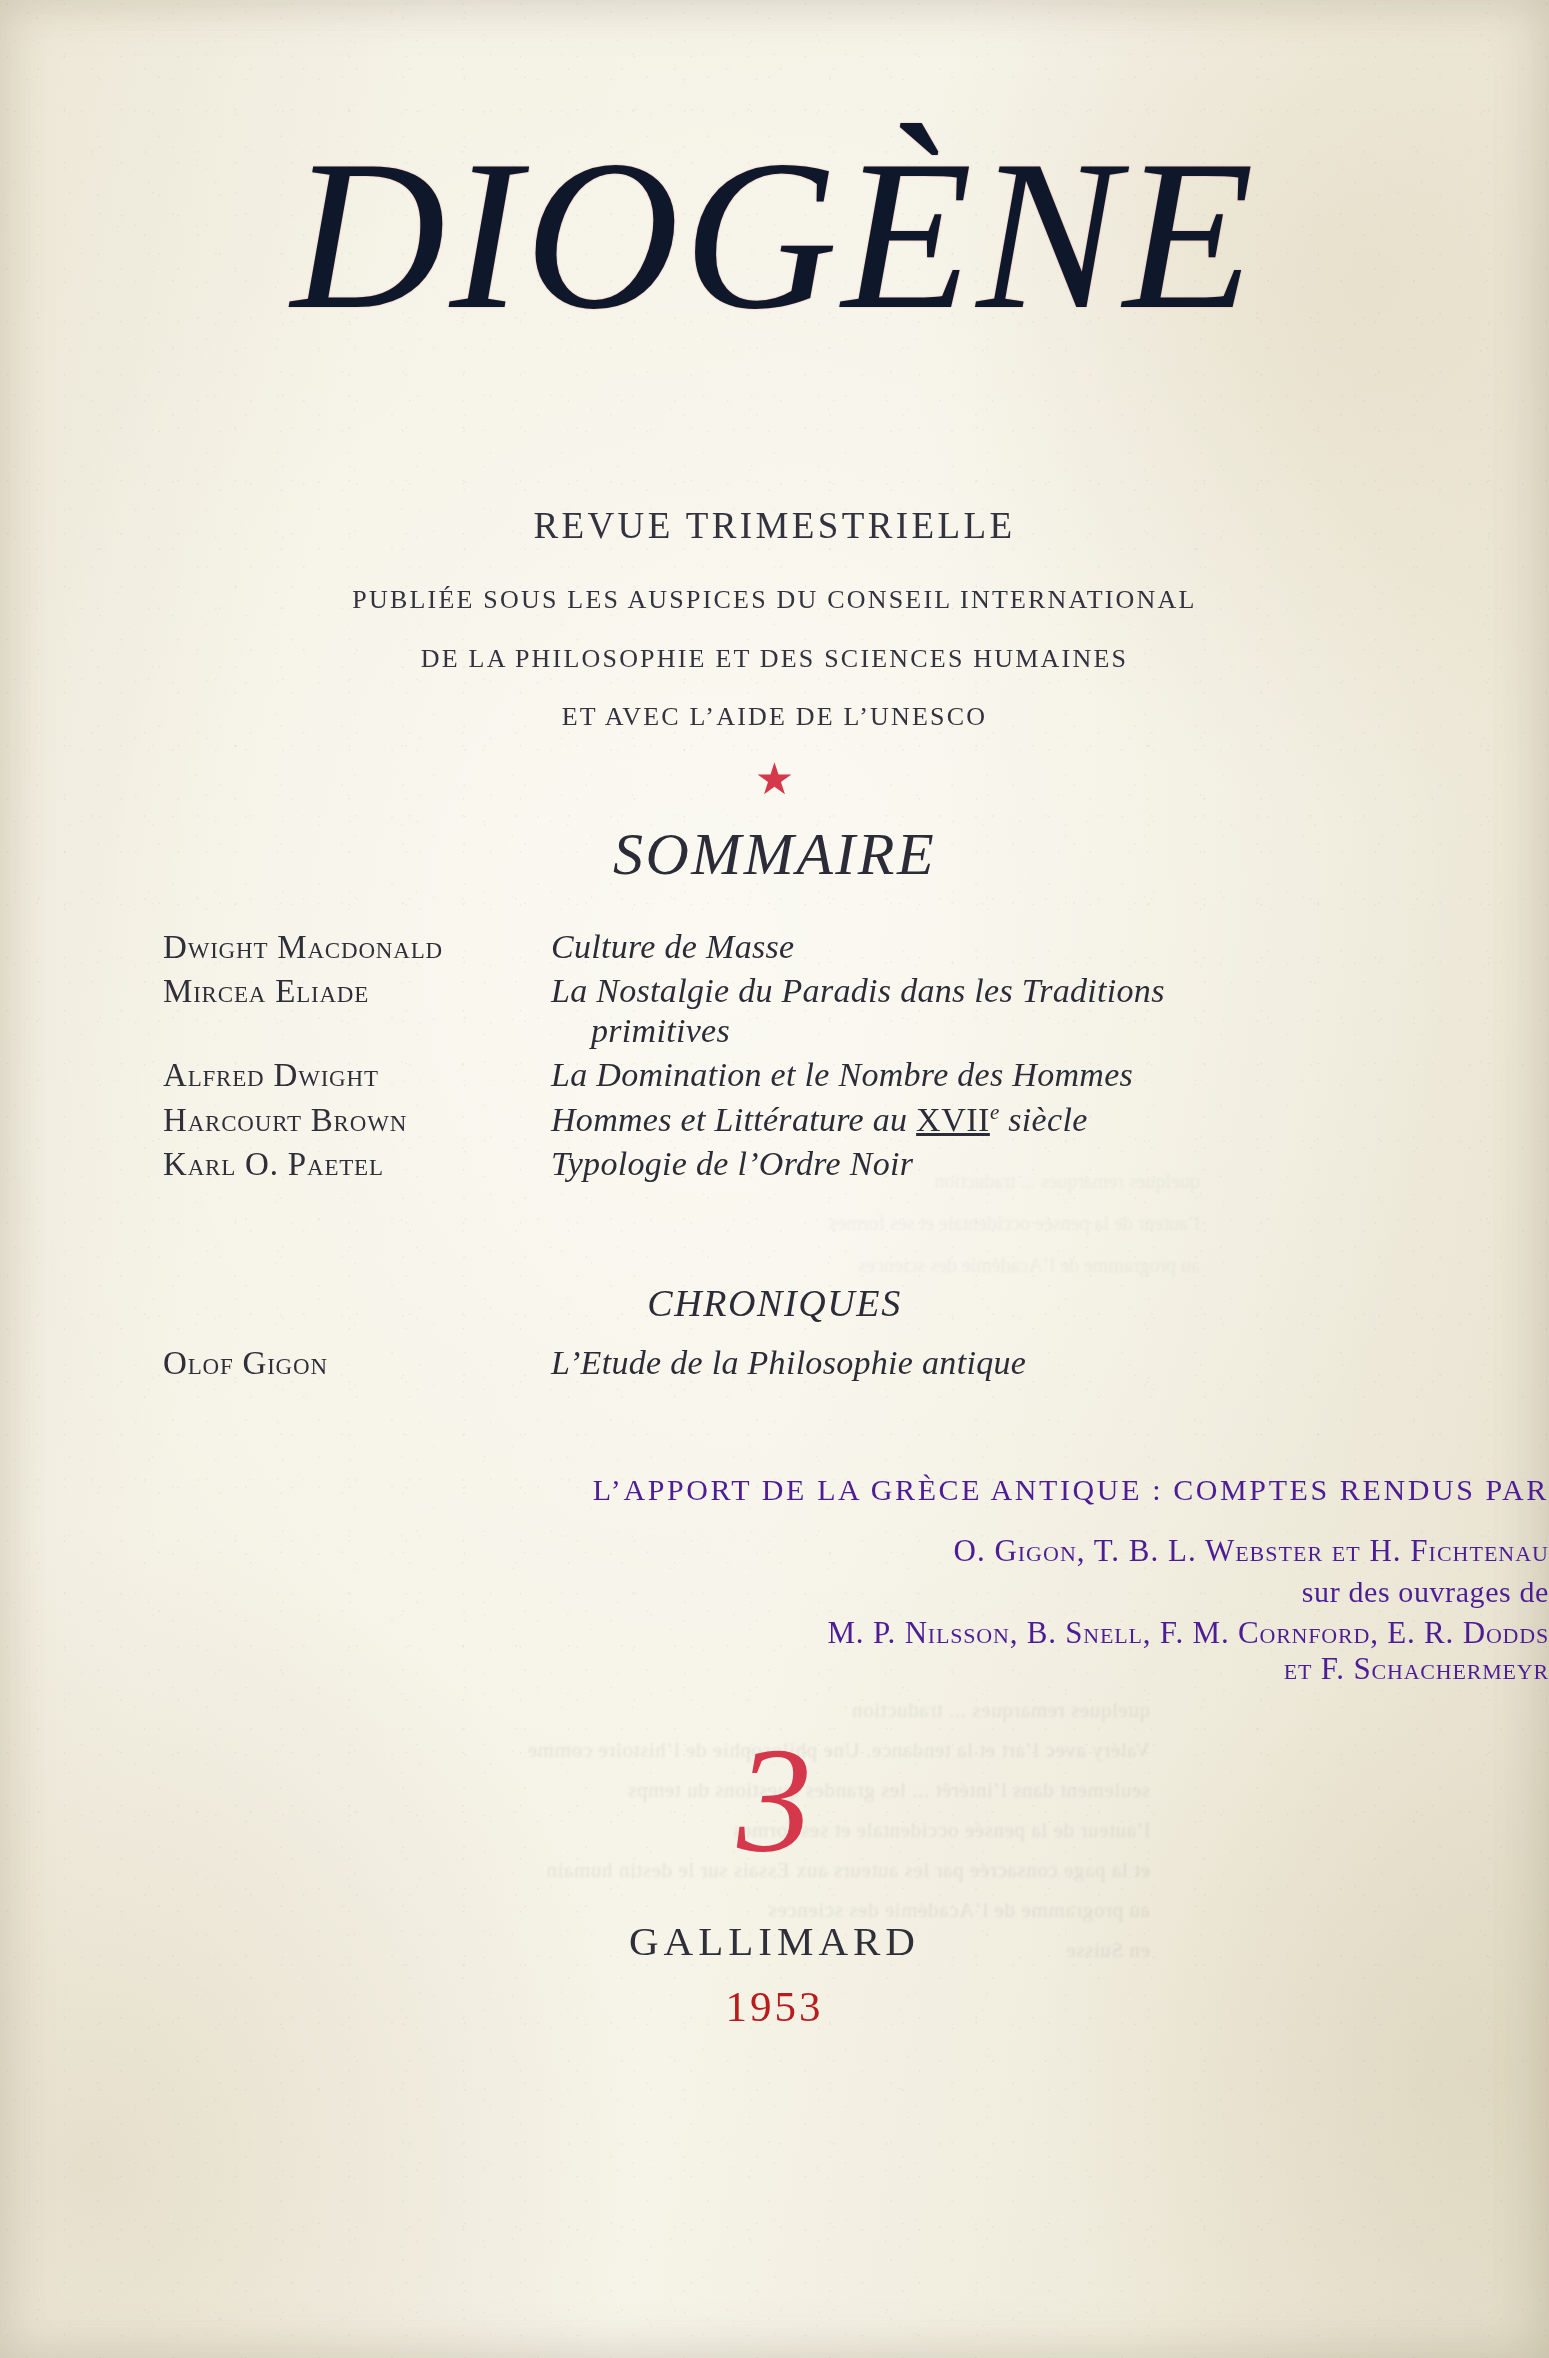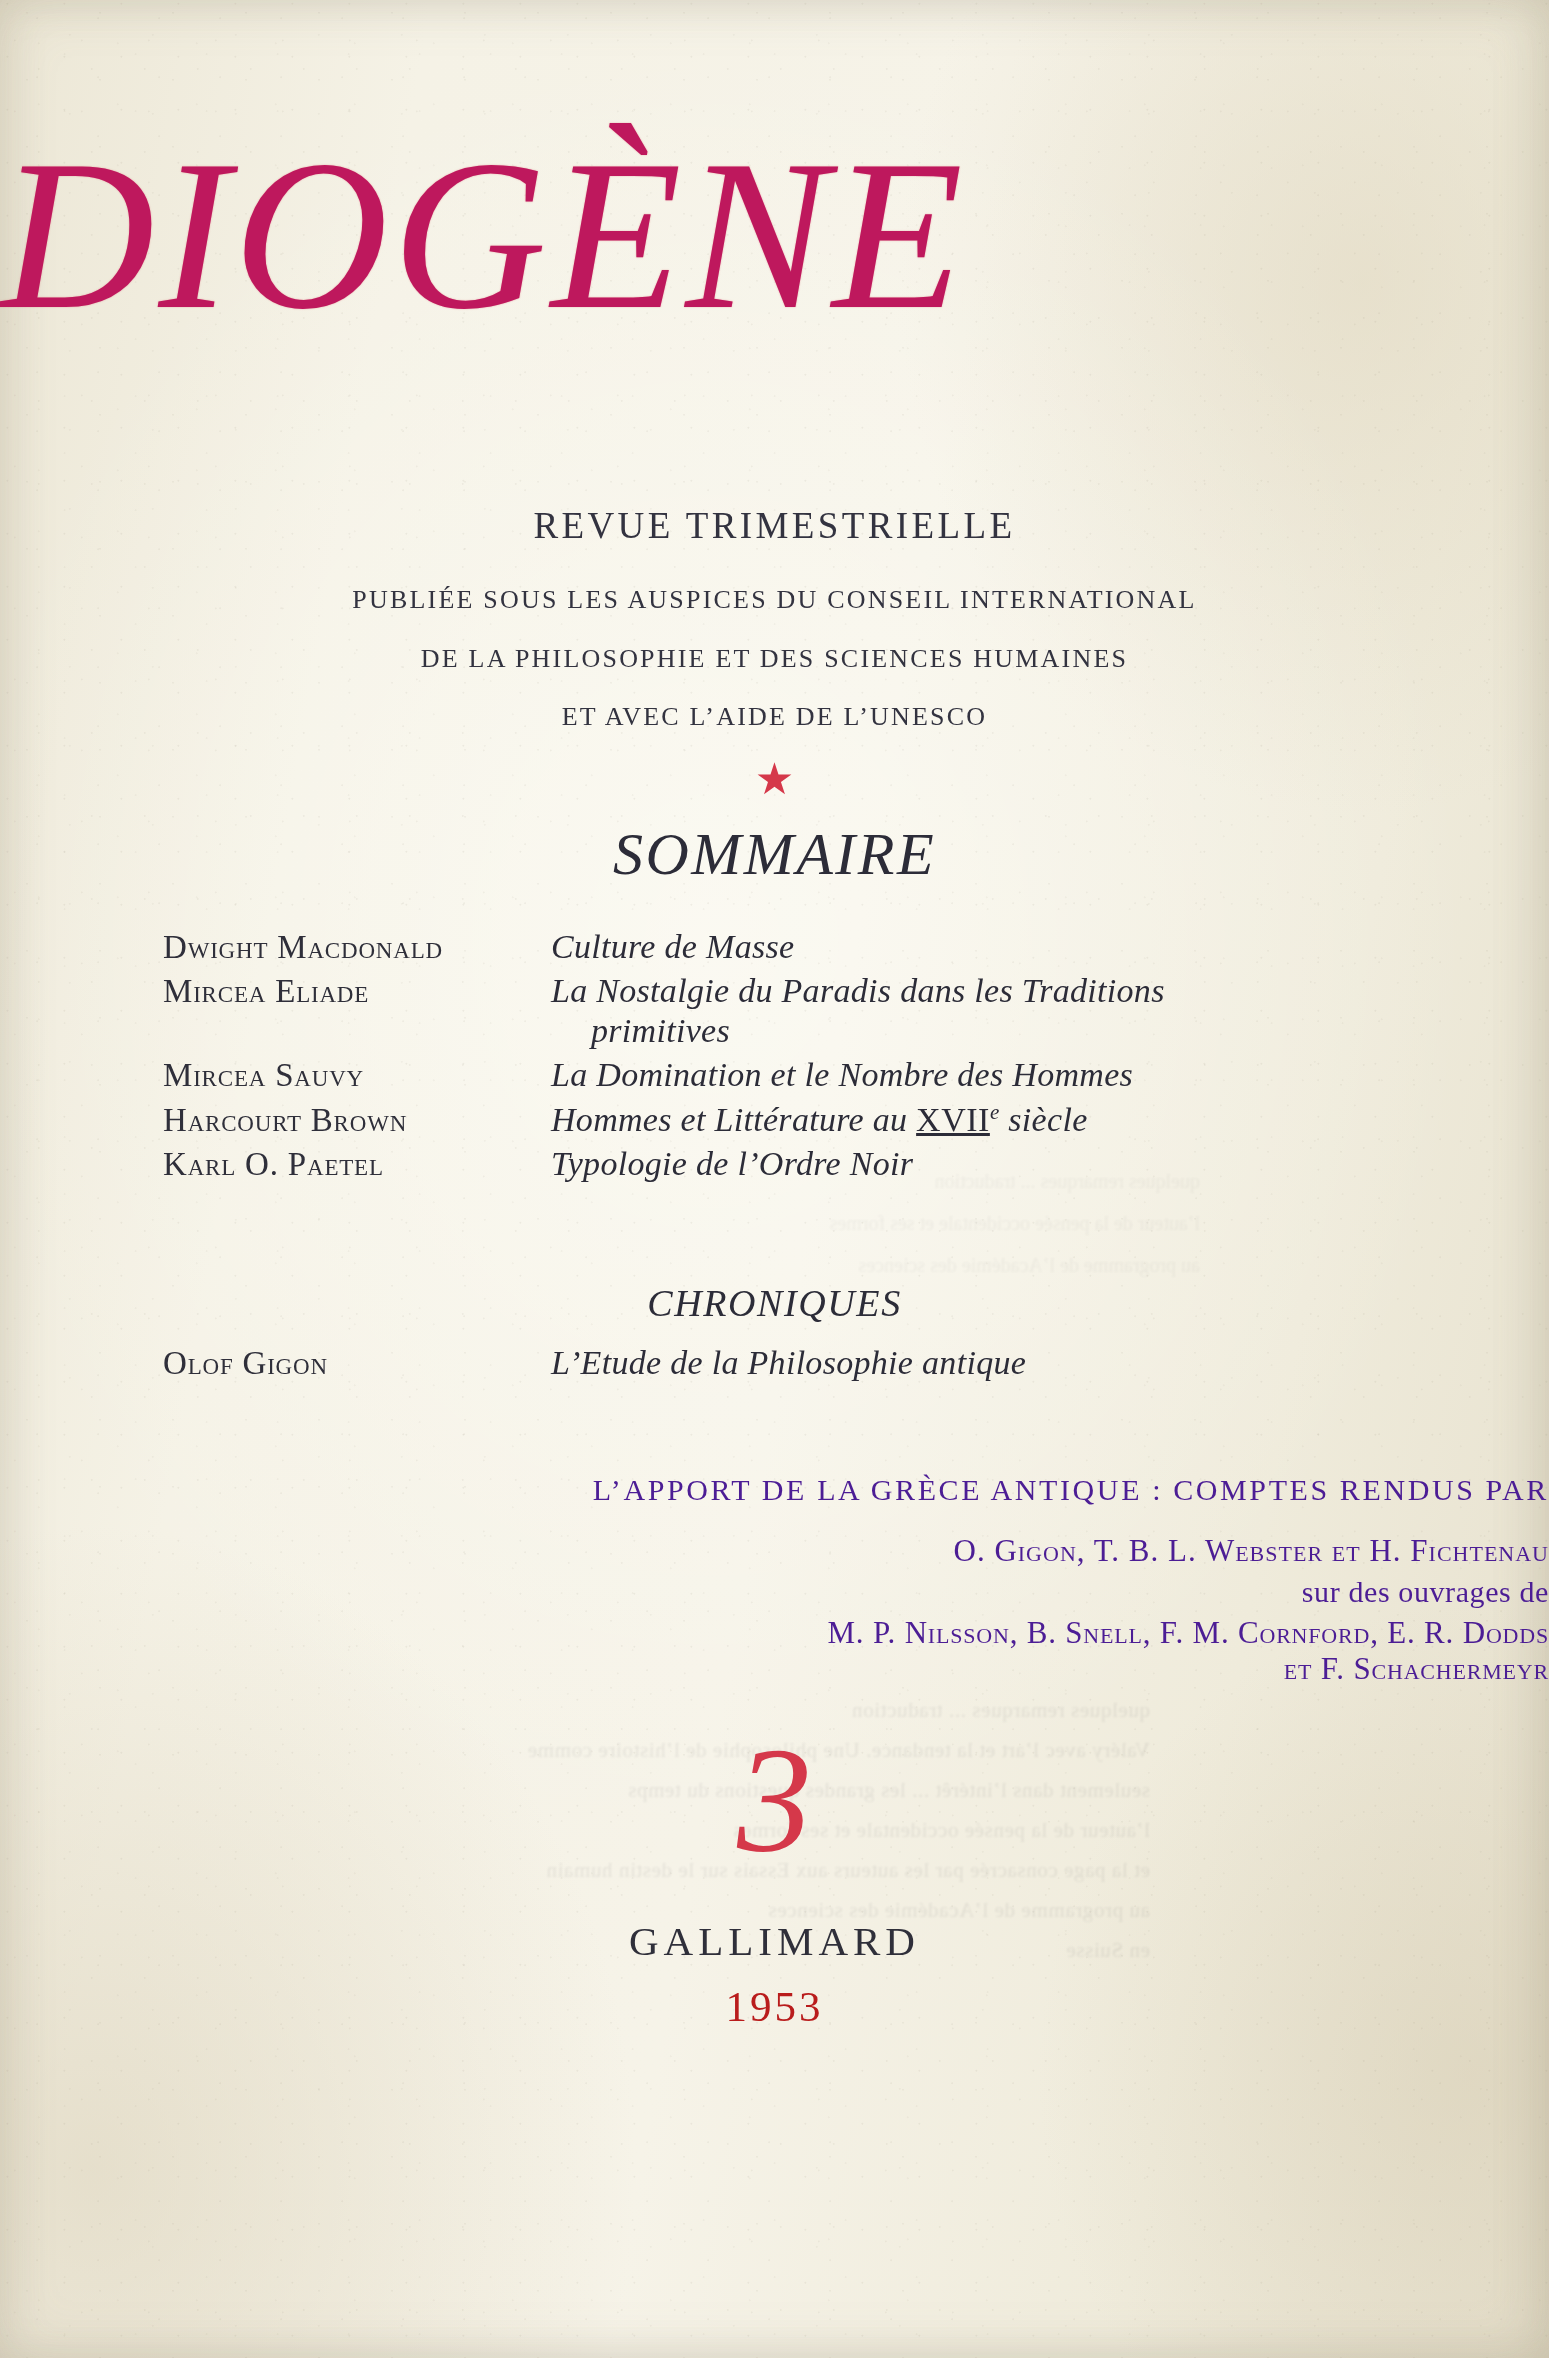--- a/index.html
+++ b/index.html
@@ -84,27 +84,27 @@
       inset 14px 0 36px rgba(150,138,110,0.10),
       inset -18px 0 42px rgba(150,138,110,0.13);
   }
   #content { position: relative; z-index: 5; }
 
   
   .masthead {
     position: absolute;
     left: 0; right: 0;
     top: 128px;
-    text-align: left;
+    text-align: center;
     font-family: "Liberation Serif", "DejaVu Serif", serif;
     font-style: italic;
     font-size: 214px;
     line-height: 1;
     letter-spacing: 4px;
-    color: #be185d;
+    color: #0f172a;
     text-shadow: 0 0 1.6px rgba(213,56,74,0.45);
   }
 
   
   .sub1 {
     position: absolute; left: 0; right: 0; top: 504px;
     text-align: center;
     font-size: 37px;
     letter-spacing: 3.4px;
     color: #333340;
@@ -328,21 +328,21 @@
 
       <div class="toc-row">
         <div class="toc-author">Mircea Eliade</div>
         <div class="toc-title">
           <span>La Nostalgie du Paradis dans les Traditions</span>
           <span class="cont">primitives</span>
         </div>
       </div>
 
       <div class="toc-row">
-        <div class="toc-author">Mircea Sauvy</div>
+        <div class="toc-author">Alfred Dwight</div>
         <div class="toc-title">La Domination et le Nombre des Hommes</div>
       </div>
 
       <div class="toc-row">
         <div class="toc-author">Harcourt Brown</div>
         <div class="toc-title"><span>Hommes et Littérature au </span><span class="romannum">XVII</span><span class="supe">e</span><span> siècle</span></div>
       </div>
 
       <div class="toc-row">
         <div class="toc-author">Karl O. Paetel</div>

